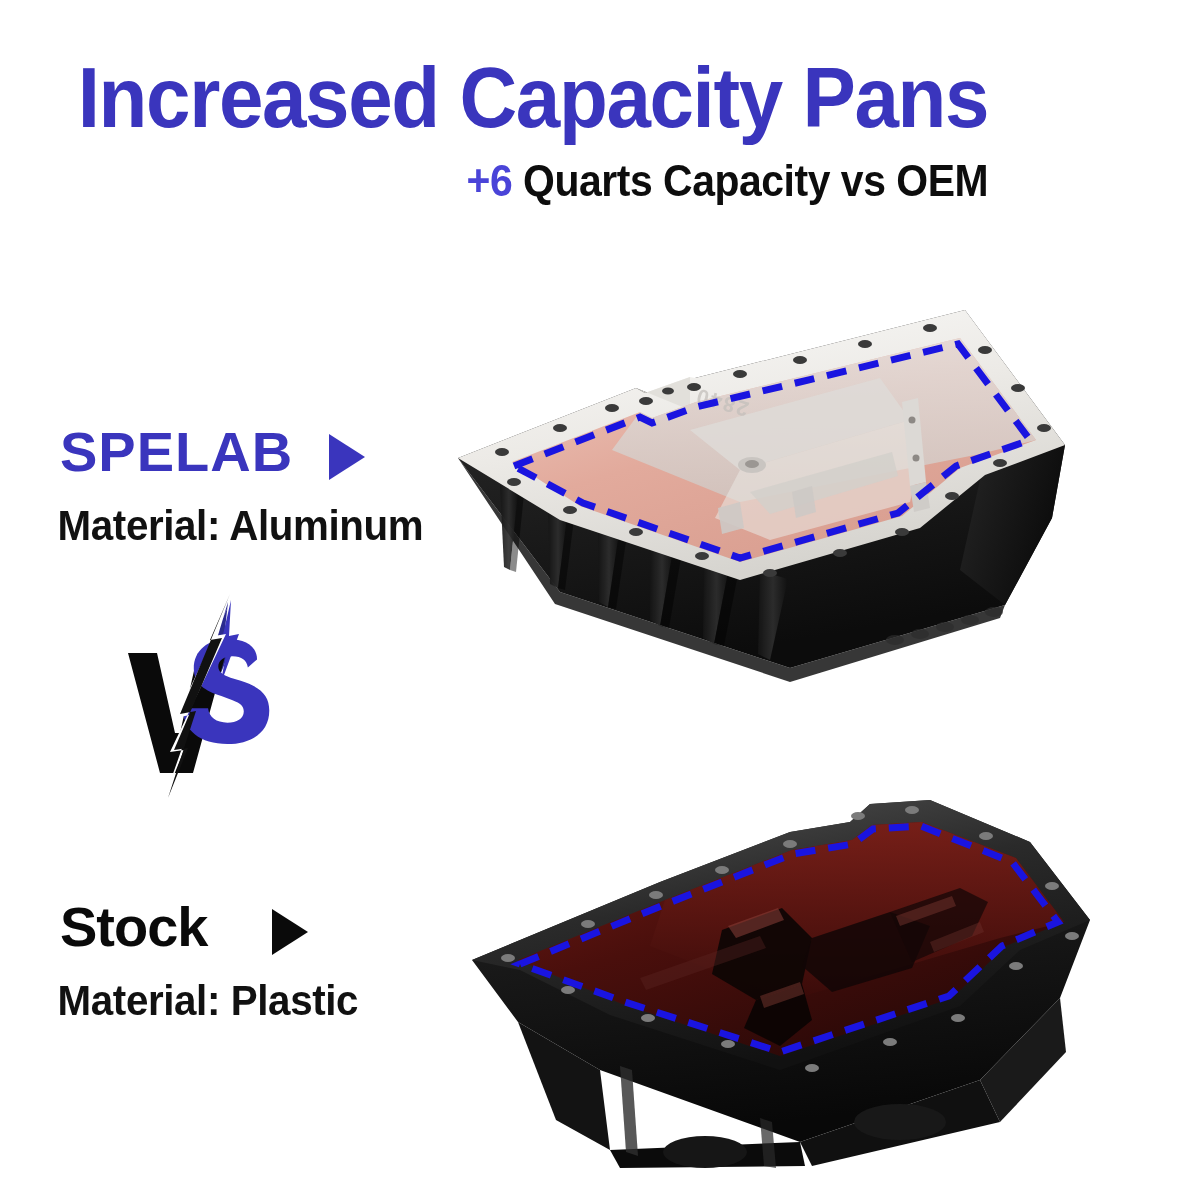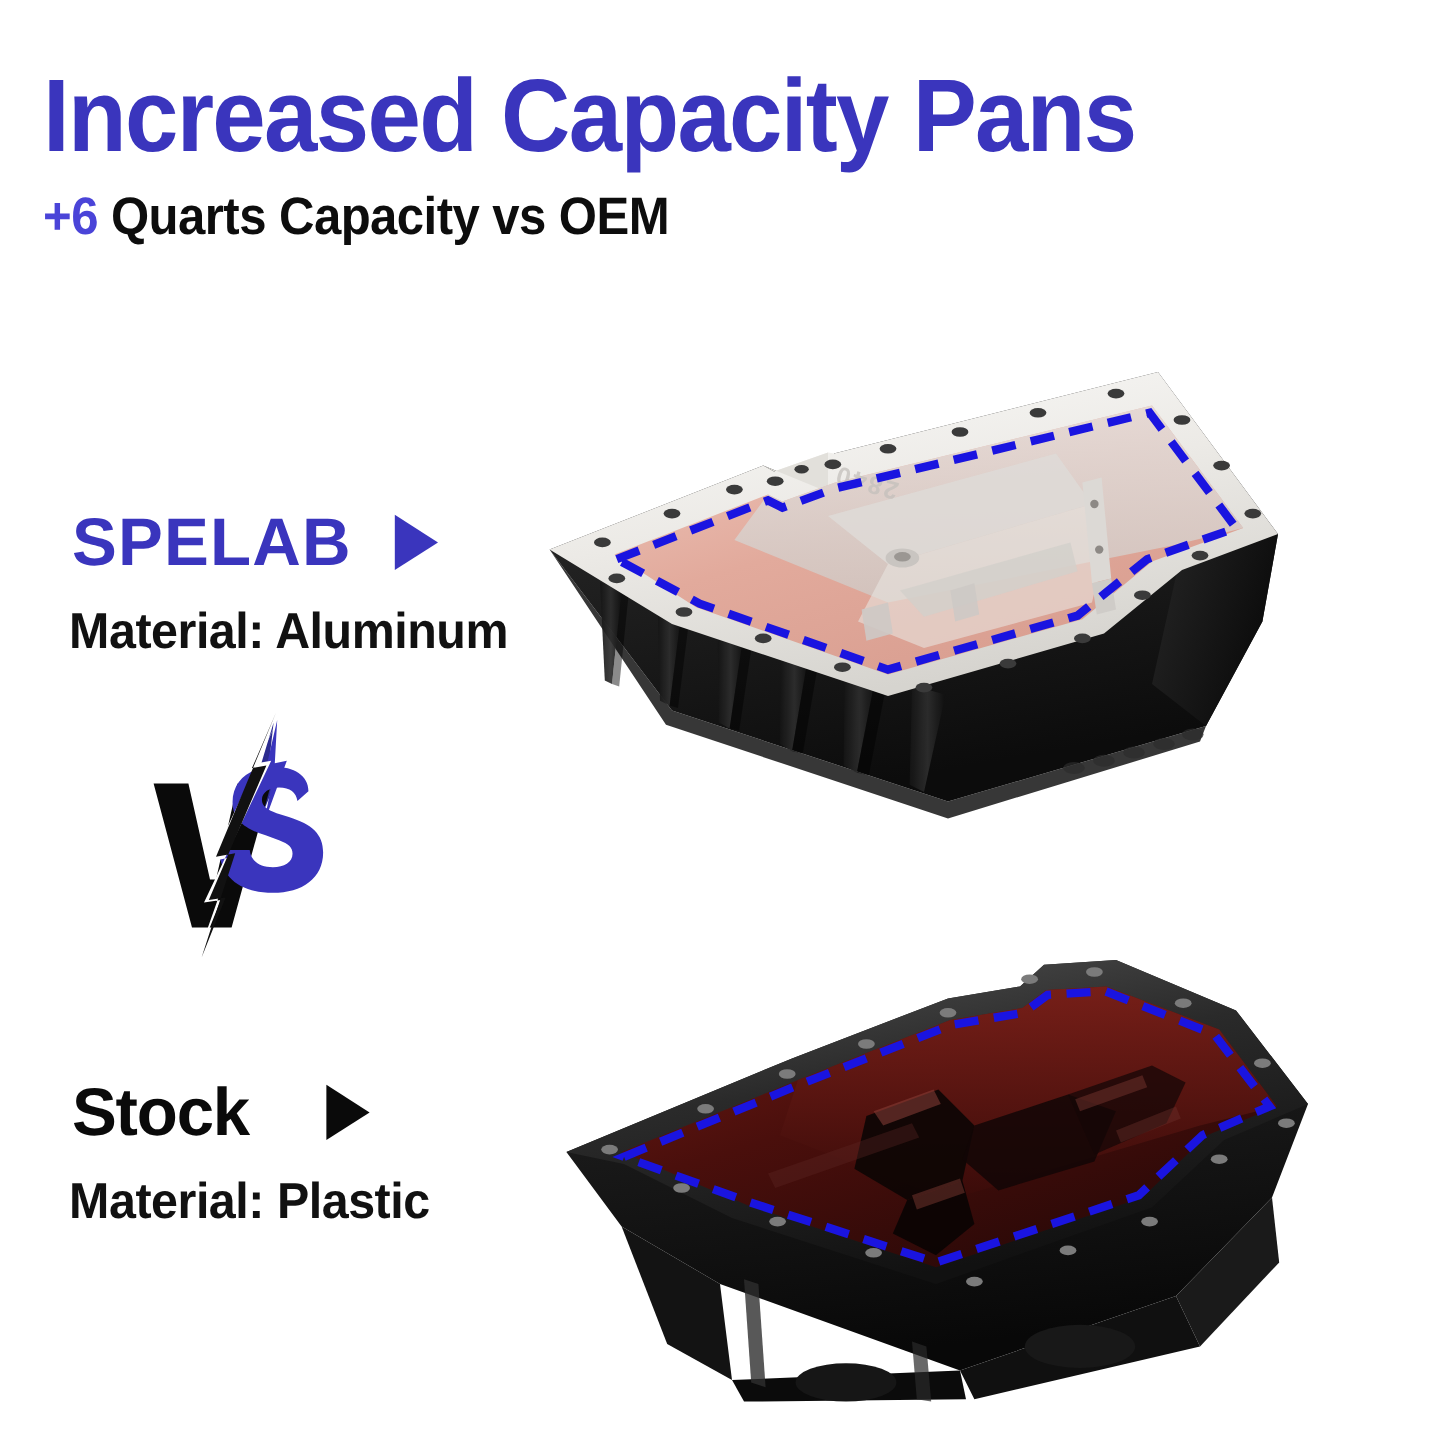--- a/index.html
+++ b/index.html
@@ -14,21 +14,21 @@
     overflow: hidden;
     font-family: "Liberation Sans", sans-serif;
     -webkit-font-smoothing: antialiased;
   }
 
   
   #header {
     position: absolute;
     top: 0; left: 0;
     width: 1024px;
-    text-align: left;
+    text-align: right;
   }
   #title {
     margin: 0;
     padding-top: 54px;
     font-family: "Liberation Sans", sans-serif;
     font-size: 86px;
     line-height: 1.02;
     font-weight: 700;
     letter-spacing: -1.5px;
     color: #3a35bd;
@@ -45,21 +45,21 @@
   }
   #subtitle .accent { color: #4a44d8; }
 
   
   .label-block { position: absolute; left: 0; width: 470px; }
   #spelab-block { top: 424px; }
   #stock-block  { top: 864px; margin-top: 35px; }
 
   .brand-row {
     display: flex;
-    align-items: center;
+    align-items: flex-end;
     padding-left: 60px;
   }
   .brand-name {
     font-size: 56px;
     font-weight: 700;
     letter-spacing: 0px;
     line-height: 1;
   }
   #spelab-name { color: #3a35bd; letter-spacing: 1px; }
   #stock-name  { color: #0a0a0a; letter-spacing: -1px; }

